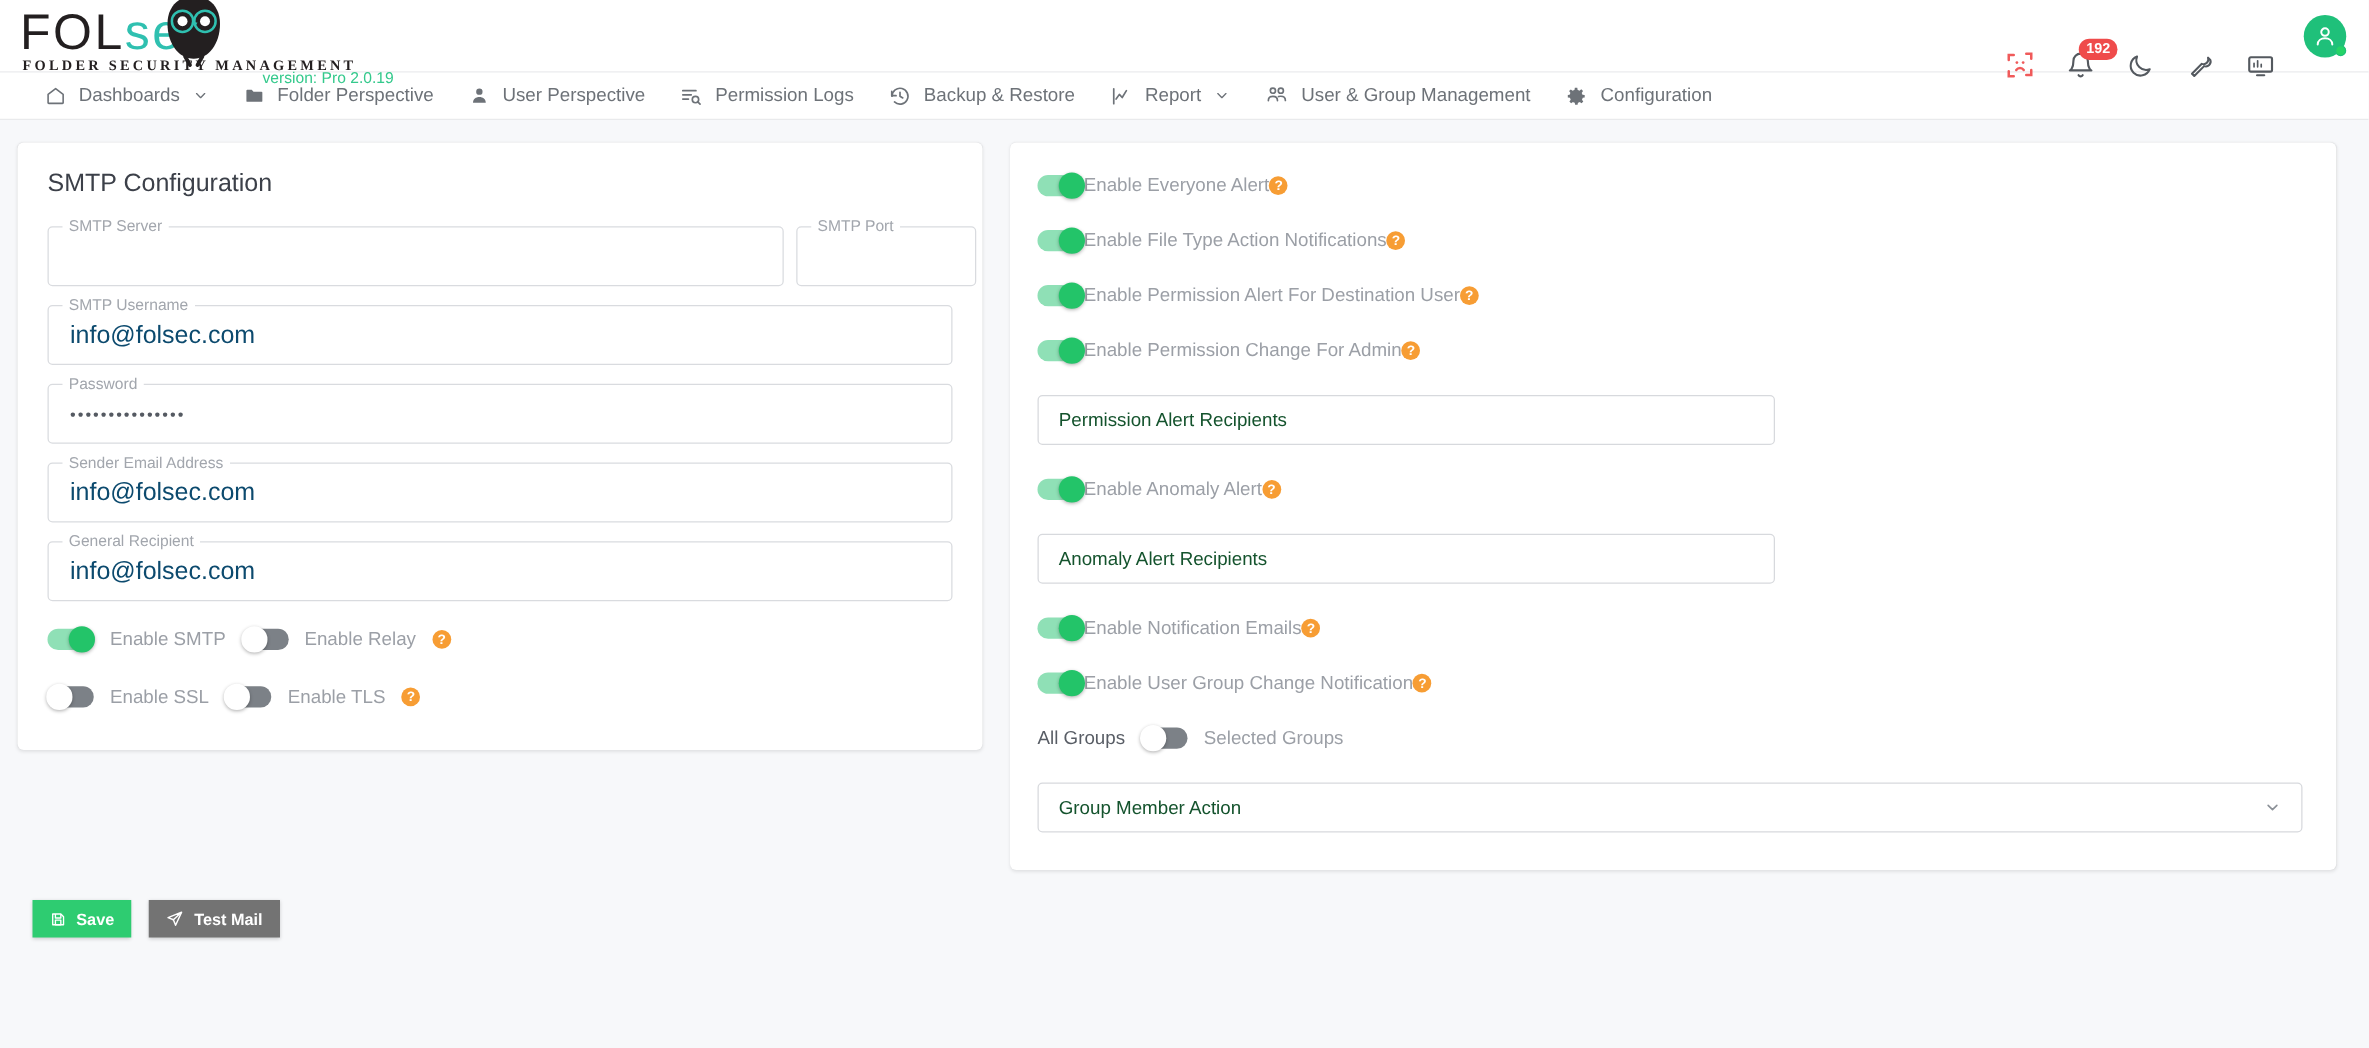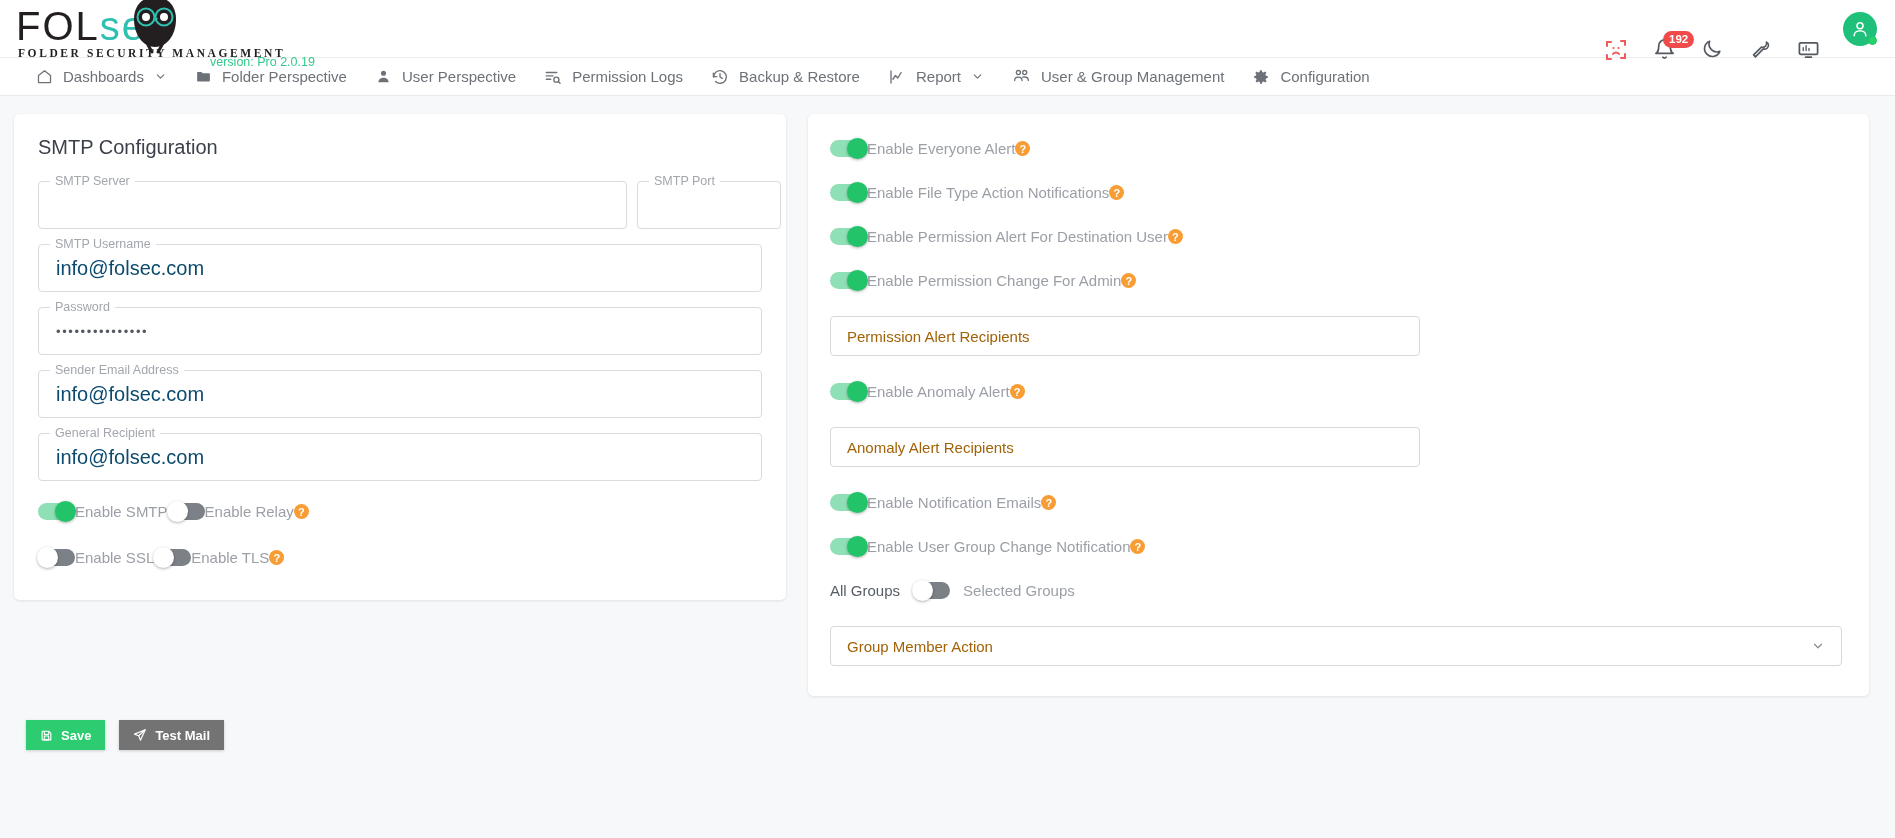--- a/index.html
+++ b/index.html
@@ -38,21 +38,21 @@
   .version {
     position: absolute; left: 210px; top: 55px;
     font-size: 12.5px; color: #34c98c; white-space: nowrap;
   }
 
   .topbar-icons {
     position: absolute; right: 18px; top: 0; height: 58px;
     display: flex; align-items: center; gap: 22px;
   }
   .ticon { position: relative; width: 26px; height: 26px;
-           display: flex; align-items: flex-start; justify-content: center; cursor: pointer; margin-top: 44px; }
+           display: flex; align-items: flex-end; justify-content: center; cursor: pointer; margin-top: 44px; }
   .badge {
     position: absolute; left: 12px; top: -7px;
     background: #ef4b4b; color: #fff;
     font-size: 11.5px; font-weight: 700;
     border-radius: 11px; padding: 1px 6px 2px; line-height: 1.25;
   }
   .avatar {
     width: 34px; height: 34px; border-radius: 50%;
     background: #1fc07a; position: relative;
     display: flex; align-items: center; justify-content: center; cursor: pointer;
@@ -106,21 +106,21 @@
   }
   .field > .fvalue.dots { letter-spacing: 1.6px; font-size: 13px; color: #555a62; }
   .row2 { display: flex; gap: 10px; }
   .f-server { flex: 0 0 589px; }
   .f-port   { flex: 0 0 144px; }
 
   
   .pfield {
     height: 40px; border: 1px solid #d7d9dd; border-radius: 4px;
     display: flex; align-items: center; padding: 0 16px;
-    font-size: 15px; color: #a16207; background: #fff;
+    font-size: 15px; color: #14532d; background: #fff;
     position: relative;
   }
   .pfield .chev { position: absolute; right: 16px; top: 50%; transform: translateY(-50%); }
 
   
   .switch {
     width: 37px; height: 17px; border-radius: 10px;
     position: relative; flex: 0 0 auto; cursor: pointer;
   }
   .switch .knob {
@@ -135,21 +135,21 @@
   .tog-row { display: flex; align-items: center; }
   .tog-label { font-size: 15px; color: #9b9fa6; white-space: nowrap; }
   .help {
     width: 15px; height: 15px; border-radius: 50%;
     background: #f79d34; color: #fff; font-size: 11px; font-weight: 700;
     display: flex; align-items: center; justify-content: center;
     cursor: pointer; flex: 0 0 auto;
   }
 
   .left-togs { margin-top: 22px; }
-  .left-tog-line { display: flex; align-items: center; margin-bottom: 29px; }
+  .left-tog-line { display: flex; align-items: center; gap: 13px; margin-bottom: 29px; }
   .left-tog-line:last-child { margin-bottom: 0; }
 
   .right-list > * { margin-bottom: 27px; }
   .right-list > *:last-child { margin-bottom: 0; }
   .r-input { width: 590px; }
   .r-select { width: 1012px; margin-top: 7px; }
 
   .groups-row { display: flex; align-items: center; gap: 13px; }
   .groups-row .lbl-dark { font-size: 15px; color: #585d65; }
 

